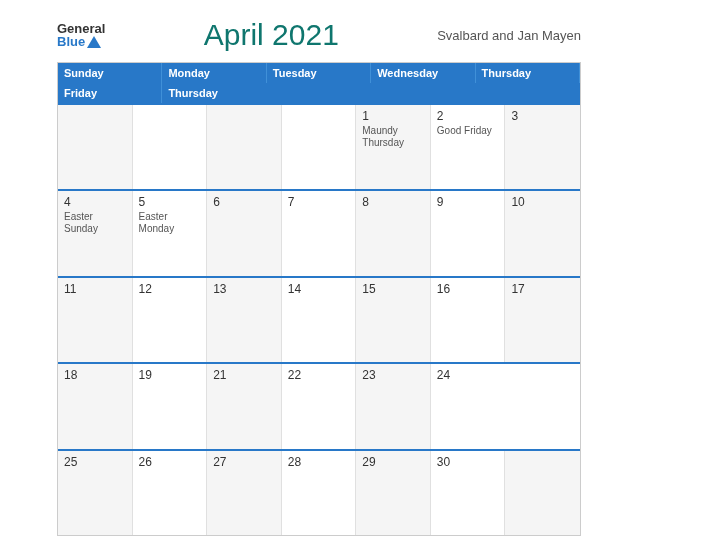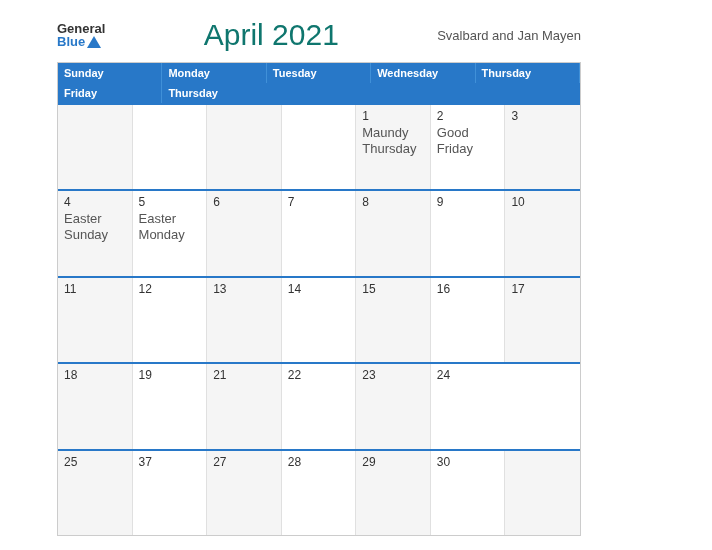--- a/index.html
+++ b/index.html
@@ -111,21 +111,21 @@
     }
     .cal-cell:last-child {
       border-right: none;
     }
     .day-number {
       font-size: 12px;
       color: #333;
       font-weight: normal;
     }
     .holiday-label {
-      font-size: 13px;
+      font-size: 10px;
       color: #555;
       margin-top: 2px;
       line-height: 1.2;
     }
     
     .cal-week .cal-cell:nth-child(even) {
       background: #ffffff;
     }
     .cal-week .cal-cell:nth-child(odd) {
       background: #f5f5f5;
@@ -241,21 +241,21 @@
           </div>
           <div class="cal-cell">
             <div class="day-number">24</div>
           </div>
         </div>
         <div class="cal-week">
           <div class="cal-cell">
             <div class="day-number">25</div>
           </div>
           <div class="cal-cell">
-            <div class="day-number">37</div>
+            <div class="day-number">26</div>
           </div>
           <div class="cal-cell">
             <div class="day-number">27</div>
           </div>
           <div class="cal-cell">
             <div class="day-number">28</div>
           </div>
           <div class="cal-cell">
             <div class="day-number">29</div>
           </div>

